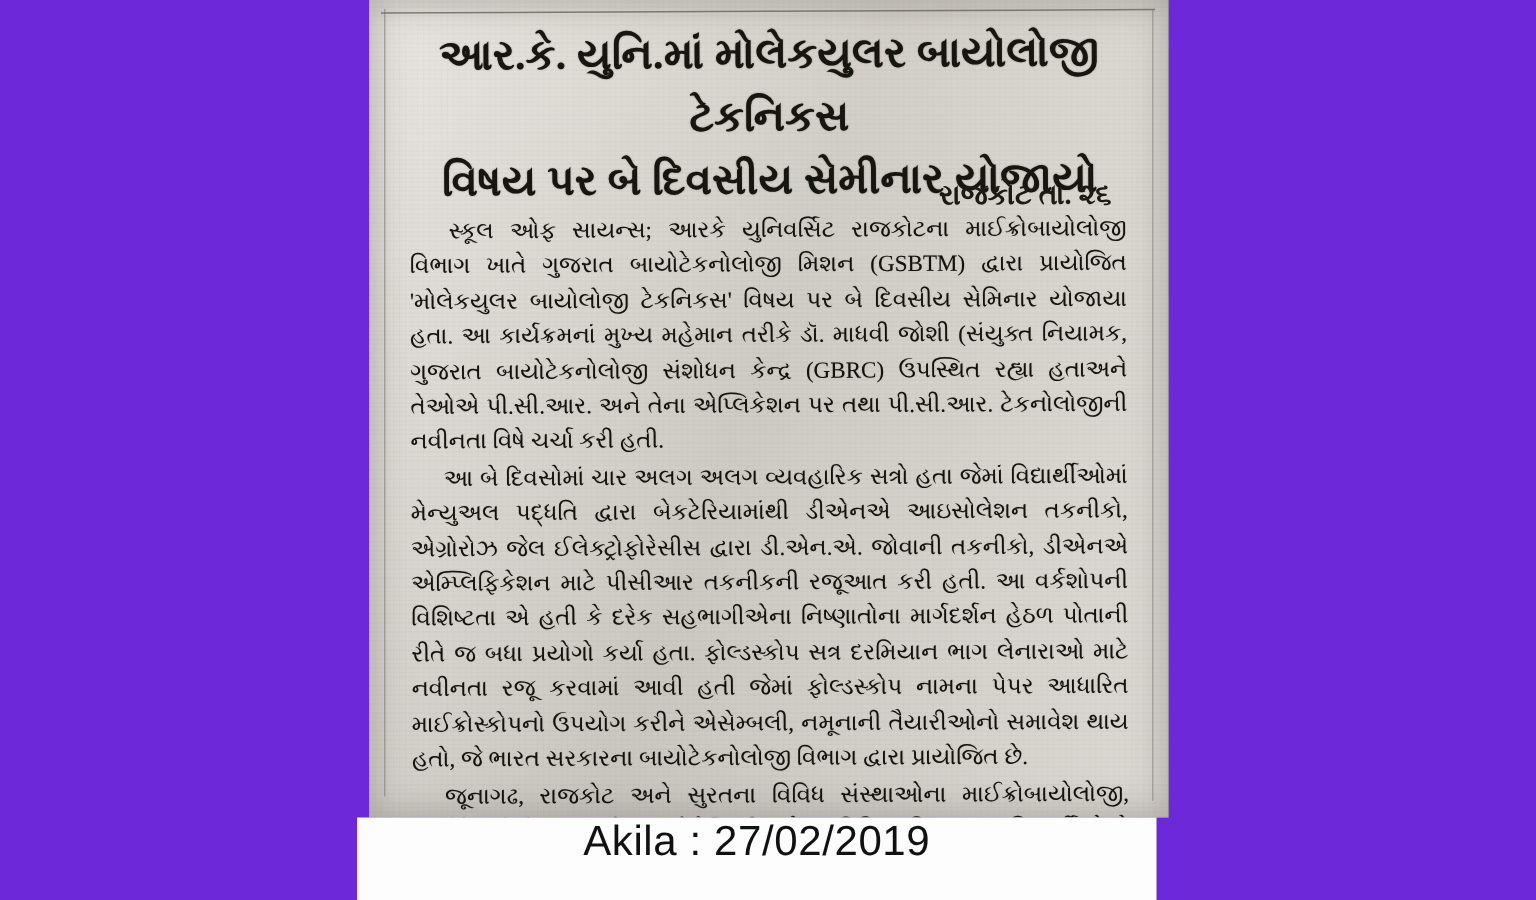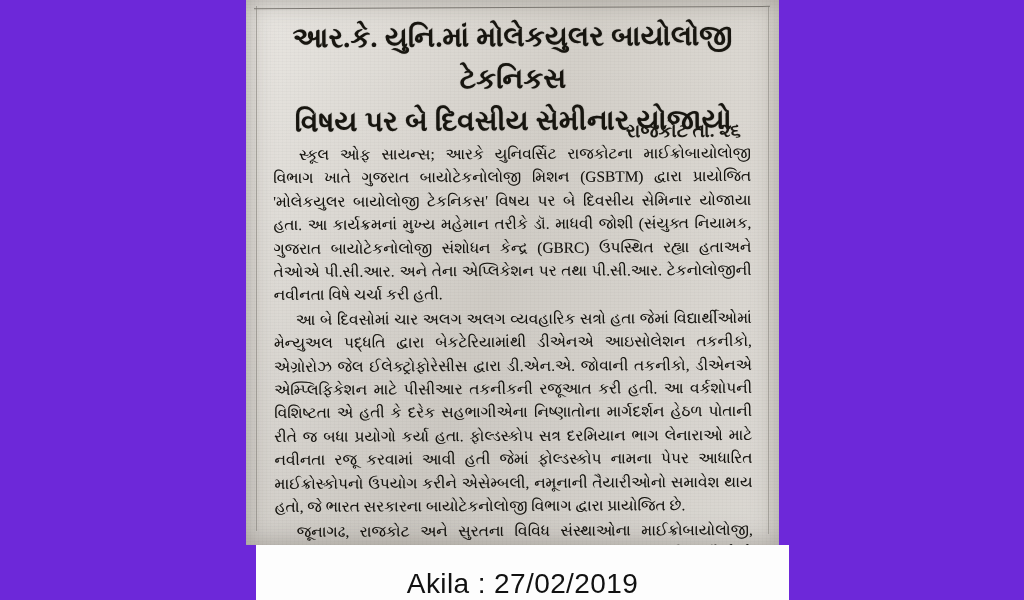--- a/index.html
+++ b/index.html
@@ -121,27 +121,27 @@
     margin: 0 0 1px 0;
     text-indent: 22px;
   }
   .body-col p.first {
     text-indent: 26px;
   }
 
   
   .caption-bar {
     position: absolute;
-    left: 256px;
+    left: 238px;
     top: 545px;
     width: 533px;
     height: 55px;
     background: #fdfdfd;
     display: flex;
-    align-items: flex-end;
+    align-items: flex-start;
     justify-content: center;
   }
   .caption-text {
     color: #111111;
     font-family: "Liberation Sans", sans-serif;
     font-size: 28px;
     letter-spacing: 0.4px;
   }
 </style>
 </head>

